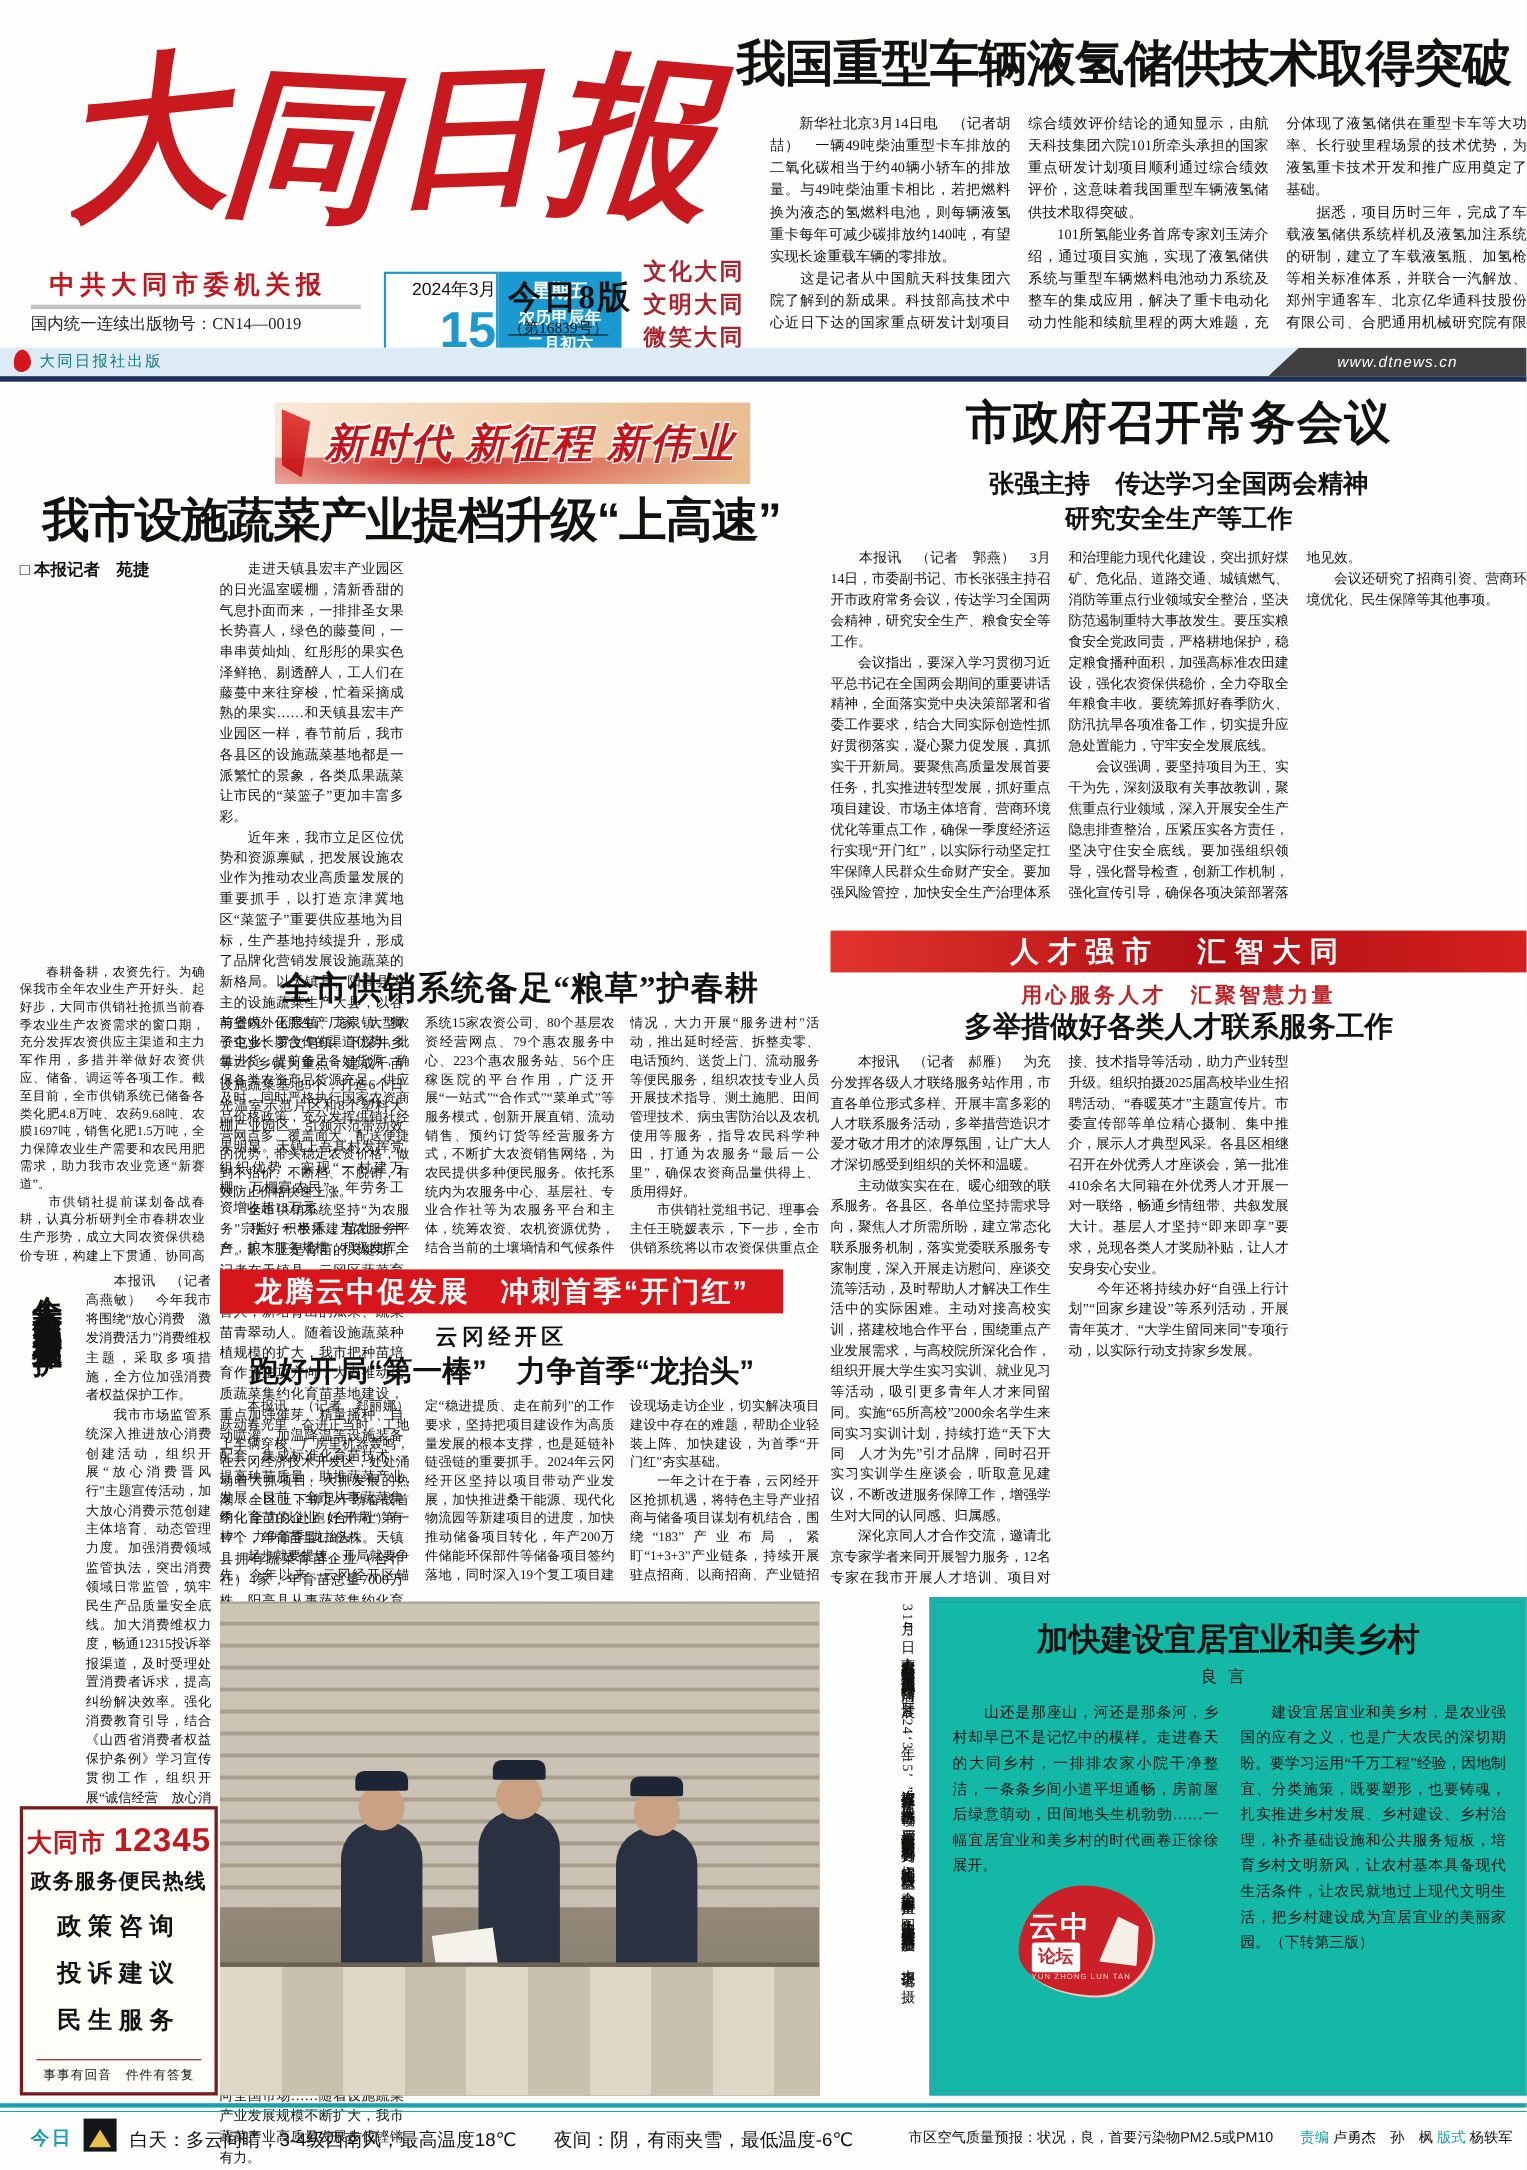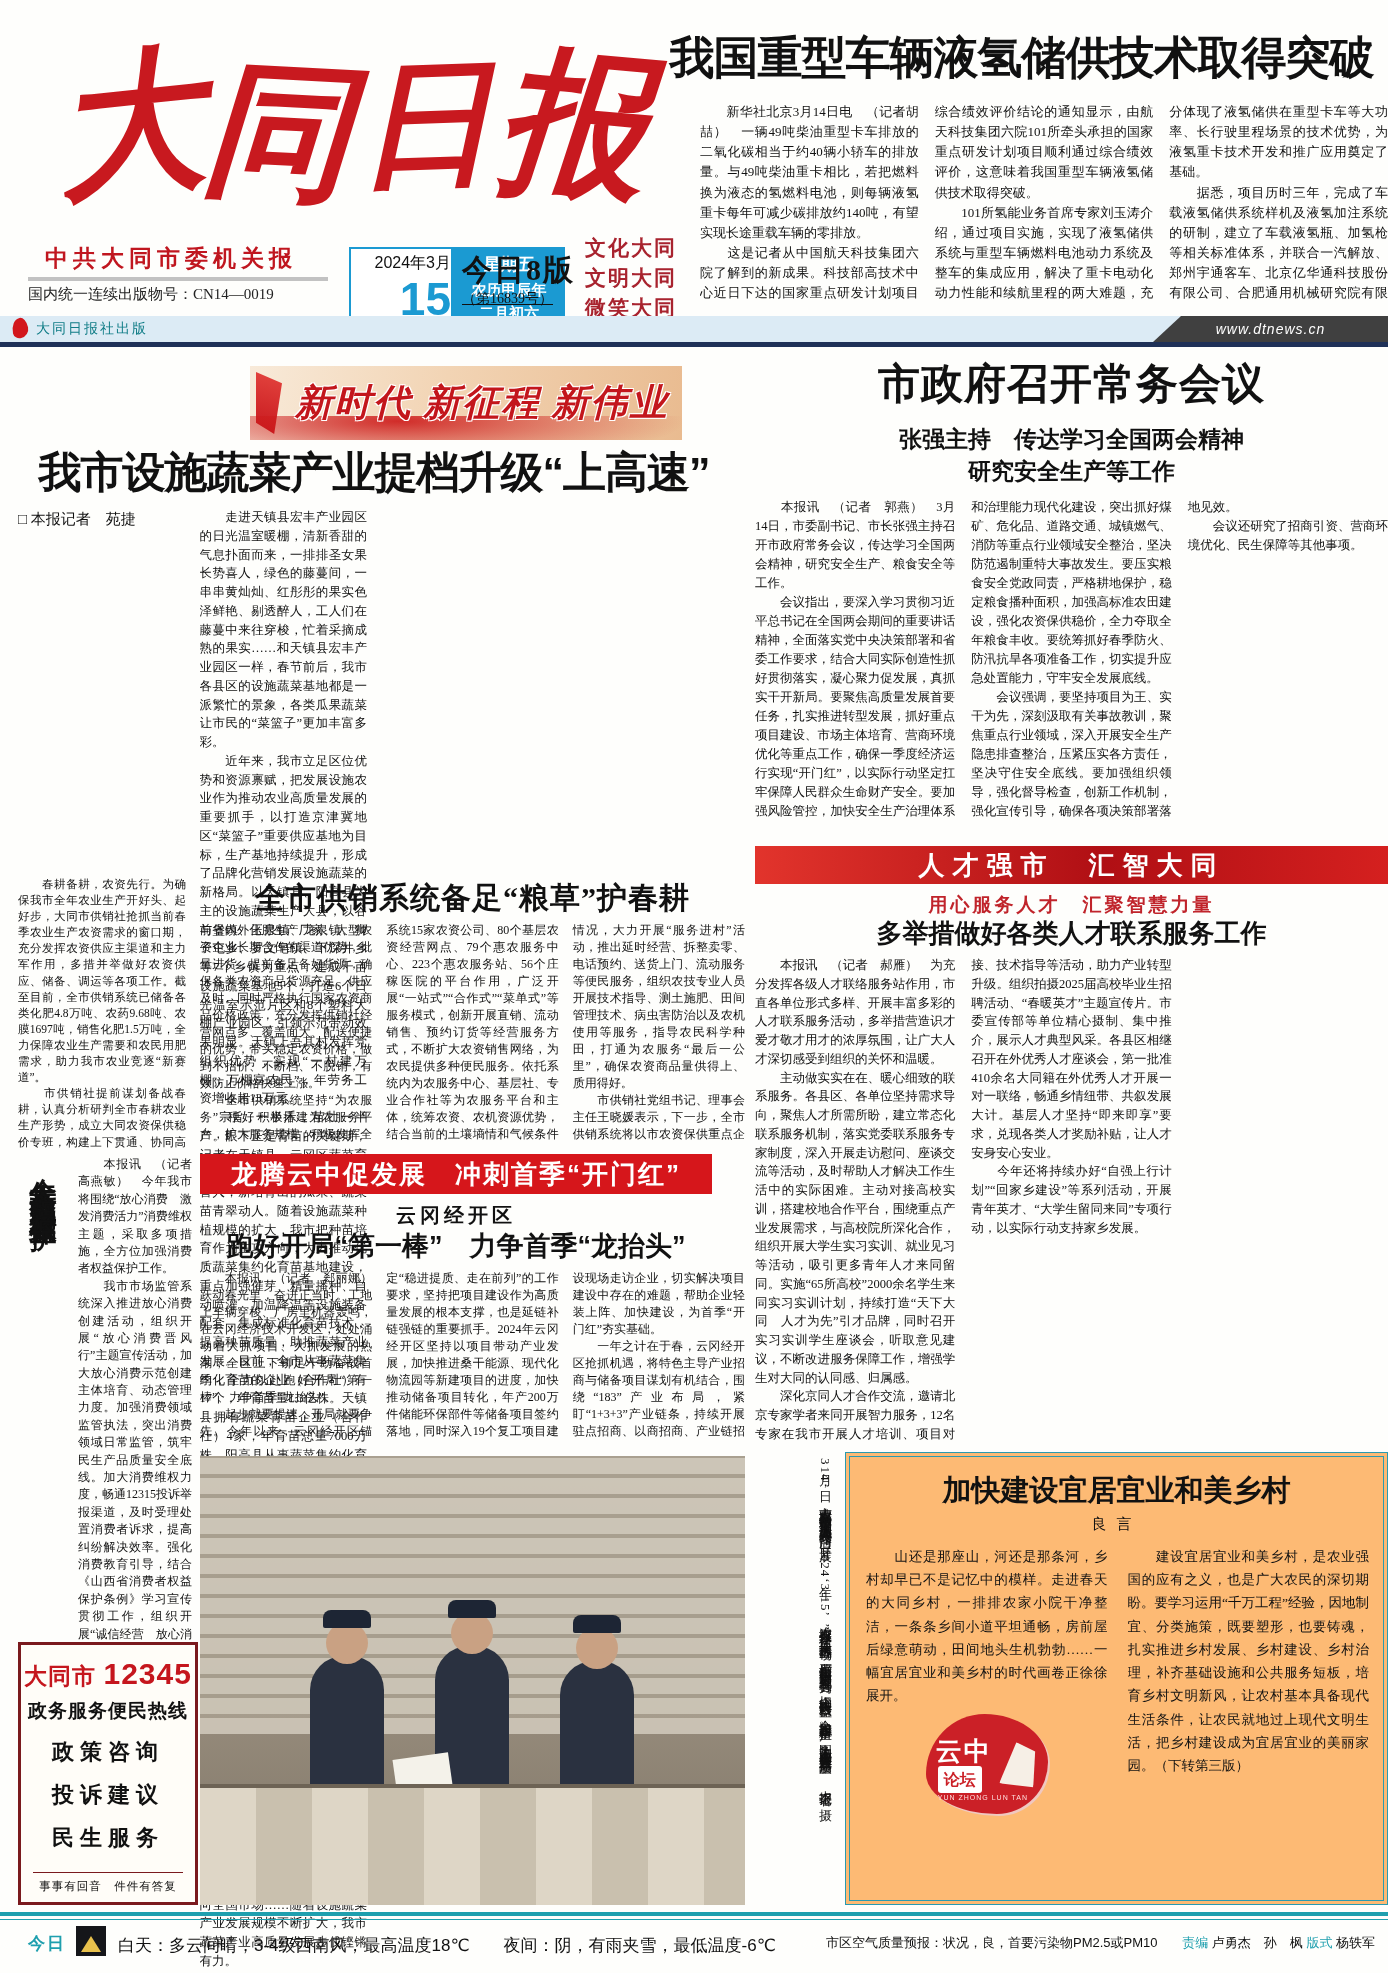--- a/index.html
+++ b/index.html
@@ -47,21 +47,21 @@
               display:flex;align-items:center;justify-content:center;}
   .era-banner::after{content:"";position:absolute;left:-20px;bottom:-28px;width:480px;height:52px;
               background:radial-gradient(ellipse at 35% 10%,rgba(205,25,25,.9),rgba(205,25,25,0) 65%);}
   .era-banner::before{content:"";position:absolute;left:6px;top:6px;width:26px;height:62px;
               background:linear-gradient(15deg,#c6171d,#e4453f);clip-path:polygon(0 0,100% 18%,70% 100%,0 82%);}
   .era-text{position:relative;z-index:2;font-size:37px;font-weight:900;font-style:italic;color:#c3161c;
             text-shadow:-1px -1px 0 #fff,1px -1px 0 #fff,-1px 1px 0 #fff,1px 1px 0 #fff;letter-spacing:2px;margin-left:32px;}
   .main-headline{left:18px;top:444px;width:712px;text-align:center;font-size:43px;font-weight:900;letter-spacing:-1px;}
   .main-body{left:18px;top:508px;width:712px;height:358px;column-count:4;column-gap:14px;
              font-size:12.5px;line-height:1.5;column-fill:auto;}
-  .byline{font-size:15px;margin-bottom:10px;font-weight:normal;}
+  .byline{font-size:15px;margin-bottom:10px;font-weight:bold;}
 
   
   .sup-col1{left:18px;top:876px;width:168px;height:272px;font-size:11.5px;line-height:1.4;}
   .sup-headline{left:200px;top:878px;width:545px;text-align:center;font-size:30px;font-weight:900;
                 font-family:"Liberation Serif",serif;letter-spacing:1px;}
   .sup-body{left:200px;top:922px;width:545px;height:226px;column-count:3;column-gap:14px;
             font-size:12px;line-height:1.42;column-fill:auto;}
 
   
   .cons-head{left:16px;top:1156px;width:54px;height:486px;writing-mode:vertical-rl;text-orientation:upright;
@@ -108,21 +108,21 @@
      width:48px;height:18px;border-radius:8px 8px 2px 2px;background:#1d2534;}
   .fig1{left:110px;top:200px;}
   .fig2{left:235px;top:190px;height:205px;}
   .fig3{left:360px;top:205px;}
   .paper{position:absolute;left:195px;top:300px;width:56px;height:40px;background:#f4f2ea;transform:rotate(-8deg);}
   .photo-cap{left:752px;top:1458px;width:84px;height:447px;writing-mode:vertical-rl;
              font-size:13px;line-height:21px;letter-spacing:1px;text-align:justify;}
 
   
   .essay-box{left:845px;top:1452px;width:543px;height:453px;border:1px solid #2a9ab0;box-sizing:border-box;
-             outline:1px solid #2a9ab0;outline-offset:-5px;background:#fdba74;}
+             outline:1px solid #2a9ab0;outline-offset:-5px;background:#14b8a6;}
   .essay-title{position:absolute;left:0;top:18px;width:100%;text-align:center;font-size:29px;font-weight:900;}
   .essay-author{position:absolute;left:0;top:62px;width:100%;text-align:center;font-size:15px;letter-spacing:10px;}
   .essay-body{position:absolute;left:20px;top:92px;width:503px;height:340px;column-count:2;column-gap:20px;
               font-size:13.5px;line-height:1.72;column-fill:auto;}
   .yz-logo{width:122px;height:100px;margin:6px auto;position:relative;background:#cb2027;
            border-radius:48% 52% 42% 58%/60% 48% 52% 40%;box-shadow:2px 2px 0 #f0c8c0;}
   .yz-top{position:absolute;left:10px;top:16px;color:#fff;font-size:26px;font-weight:900;letter-spacing:2px;}
   .yz-bot{position:absolute;left:12px;top:52px;background:#fff;color:#cb2027;font-size:16px;font-weight:900;
           padding:0 6px;border-radius:3px;}
   .yz-pin{position:absolute;left:12px;top:78px;color:#ffdede;font-size:7px;letter-spacing:1px;}

